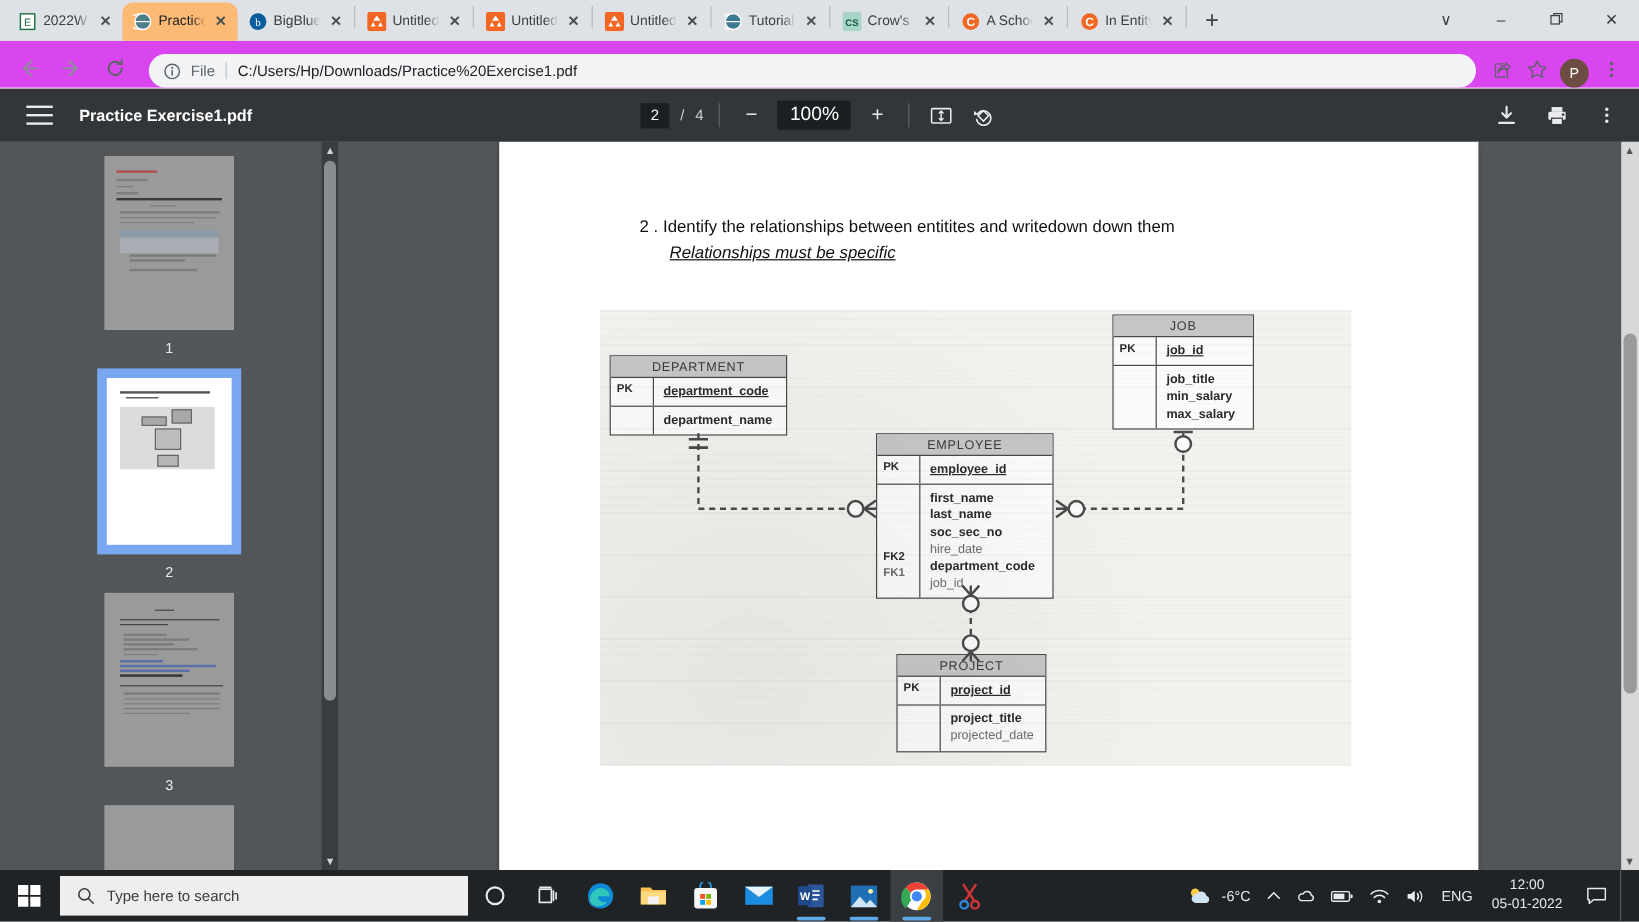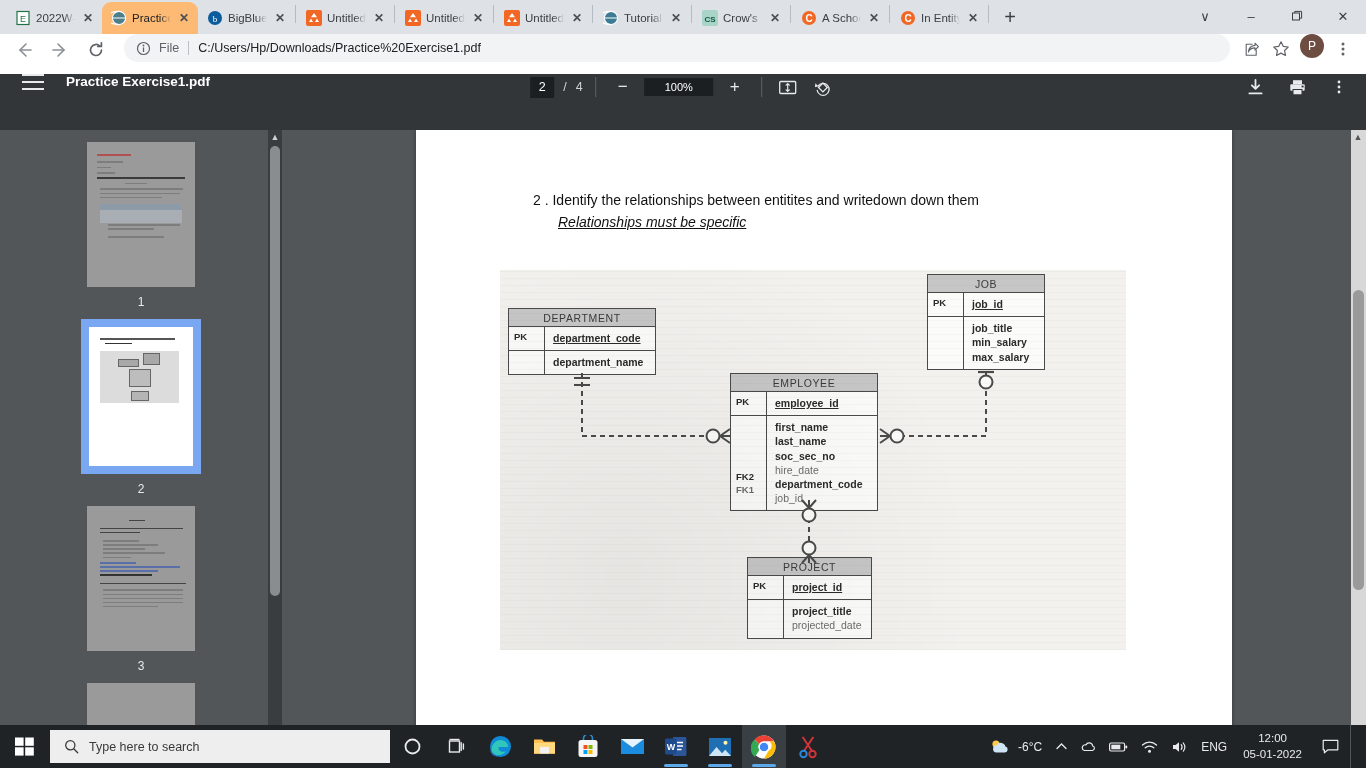--- a/index.html
+++ b/index.html
@@ -52,22 +52,22 @@
     position: absolute; right: 0; top: 0; height: 32px;
     display: flex; align-items: center;
   }
   .wincontrols div {
     width: 46px; height: 32px; display:flex; align-items:center; justify-content:center;
     color: #3c4043; font-size: 13px;
   }
 
   
   .toolbar {
-    height: 40px; background: #ffffff;
-    display: flex; align-items: flex-start; padding: 0 8px;
+    height: 40px; background: #d946ef;
+    display: flex; align-items: flex-end; padding: 0 8px;
     border-bottom: 1px solid #ffffff;
   }
   .navbtn {
     width: 32px; height: 32px; margin-right: 4px;
     display: flex; align-items: center; justify-content: center;
     color: #5f6368;
   }
   .omnibox {
     flex: 1; height: 28px; background: #f1f3f4; border-radius: 14px;
     display: flex; align-items: center; padding: 0 12px; margin: 0 6px 0 8px;
@@ -80,36 +80,36 @@
   .avatar {
     width: 24px; height: 24px; border-radius: 50%;
     background: #6d4c41; color: #fff; font-size: 12px;
     display: flex; align-items: center; justify-content: center;
     margin: 0 4px;
   }
 
   
   .pdf-wrap { height: 651px; background: #525659; position: relative; }
   .pdf-toolbar {
-    height: 56px; background: #323639; color: #e8eaed;
-    display: flex; position: relative;
+    height: 44px; background: #323639; color: #e8eaed;
+    display: flex; align-items: center; position: relative;
   }
   .hamb { width: 22px; height: 16px; margin-left: 22px; position: relative; }
   .hamb span { position:absolute; left:0; width:22px; height:2px; background:#e8eaed; }
   .hamb span:nth-child(1){top:0}.hamb span:nth-child(2){top:7px}.hamb span:nth-child(3){top:14px}
   .pdf-title { margin-left: 22px; font-size: 13.5px; font-weight: bold; color:#ffffff; }
   .pdf-center {
     position: absolute; left: 50%; transform: translateX(-50%);
     display: flex; align-items: center; gap: 9px; font-size: 12.5px; color:#cfd2d4;
   }
   .pagebox {
     background: #1c1f21; color:#fff; width:24px; height:21px;
     text-align:center; line-height:21px; font-size:12.5px; border:none;
   }
-  .zoombox { background:#1c1f21; color:#fff; padding: 3px 20px; font-size:11px; }
+  .zoombox { background:#1c1f21; color:#fff; padding: 3px 10px; font-size:16px; }
   .vsep { width:1px; height:20px; background:#5f6368; margin:0 4px; }
   .ctrl { width:26px; height:26px; display:flex; align-items:center; justify-content:center; color:#e8eaed; font-size:17px;}
   .pdf-right { position:absolute; right:14px; display:flex; align-items:center; gap:16px; }
 
   
   .pdf-body { position: relative; height: 607px; background:#525659; display:flex; }
   .thumb-pane {
     width: 282px; background:#525659; position: relative;
     overflow: hidden; flex:none;
   }

